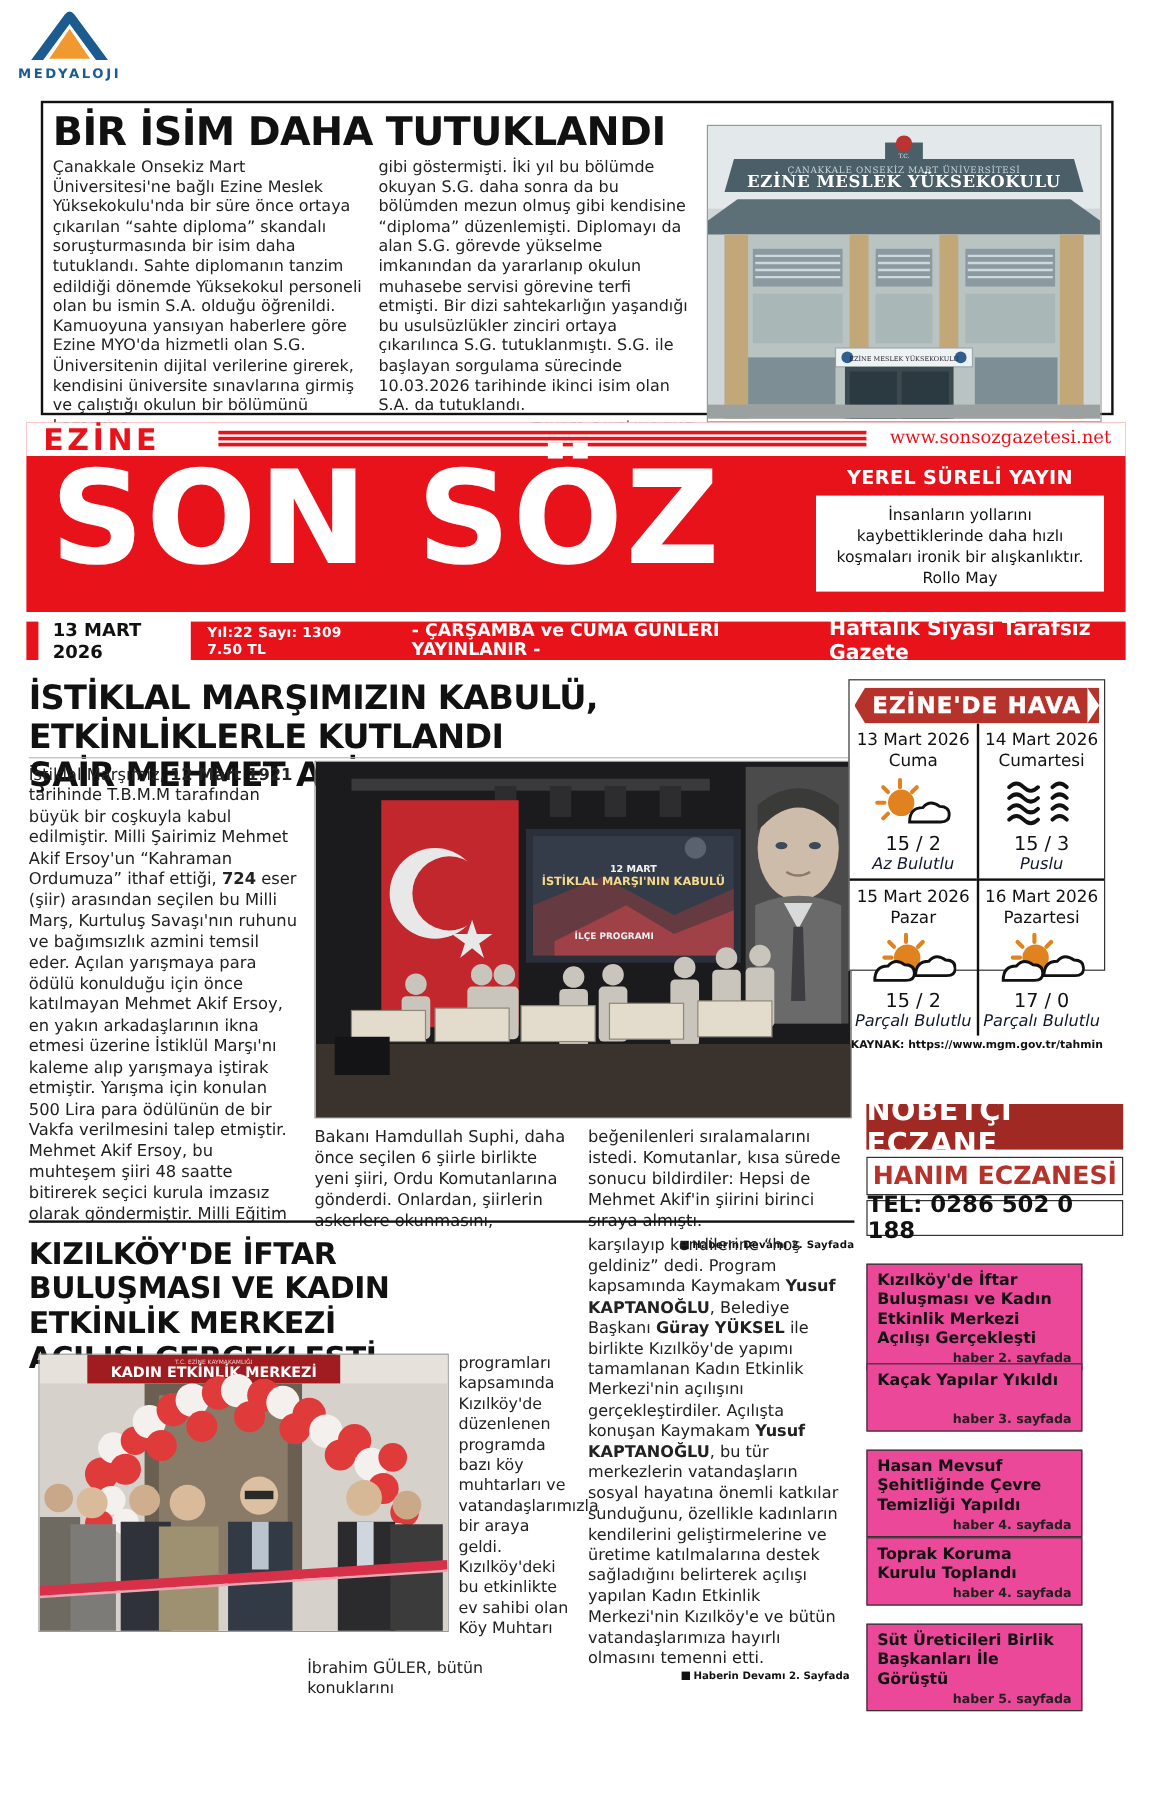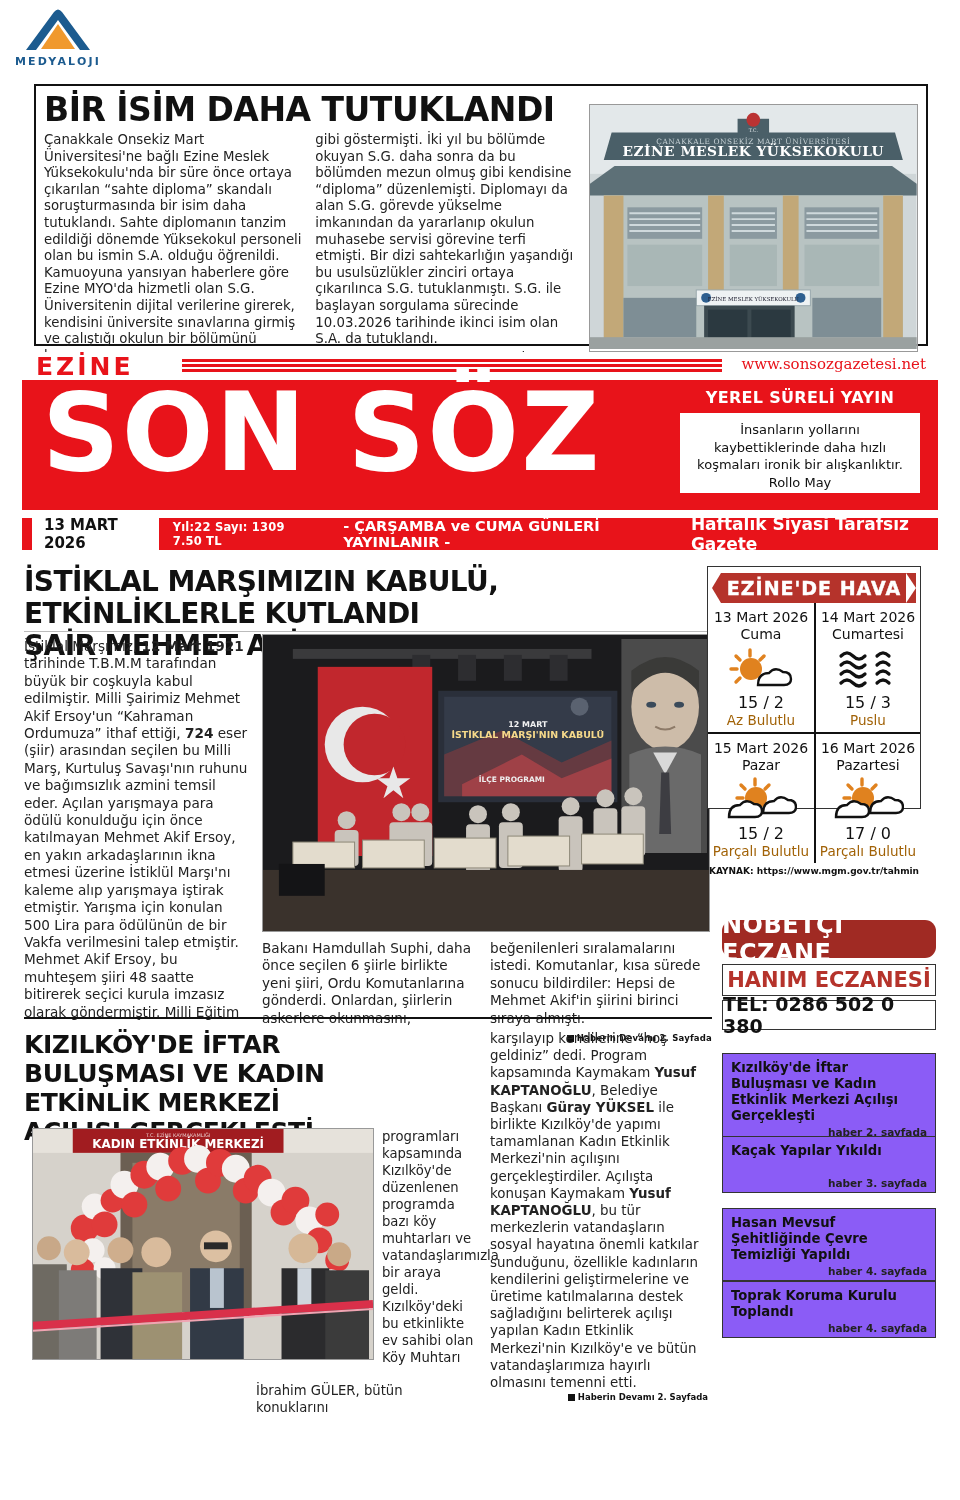--- a/index.html
+++ b/index.html
@@ -137,47 +137,47 @@
     -webkit-text-stroke: 0.4px #fff;
   }
   .wx-grid { display: grid; grid-template-columns: 1fr 1fr; }
   .wx-cell { padding: 6px 2px 4px 2px; text-align: center; position: relative; }
   .wx-cell.right { border-left: 2px solid #111; }
   .wx-cell.bot { border-top: 2px solid #111; }
   .wx-date { font-size: 14px; line-height: 17px; color: #111; }
   .wx-day  { font-size: 14px; line-height: 17px; color: #111; }
   .wx-icon { height: 46px; display:flex; align-items:center; justify-content:center; margin: 2px 0; }
   .wx-temp { font-size: 16px; color: #111; }
-  .wx-desc { font-size: 13.5px; color: #a16207; }
+  .wx-desc { font-size: 13.5px; color: #0f172a; font-style: italic; }
   .wx-src {
     text-align: center; font-size: 9px; font-weight: bold; color: #111;
     padding: 3px 0 2px 0; border-top: 0;
   }
 
   
   .pharm-title {
     position: absolute; left: 722px; top: 920px; width: 214px; height: 38px;
     background: #a02a23; color: #fff; font-weight: bold; font-size: 24px;
-    display: flex; align-items: center; justify-content: center; letter-spacing: 0.5px; border-radius: 11px;
+    display: flex; align-items: center; justify-content: center; letter-spacing: 0.5px;
   }
   .pharm-name {
     position: absolute; left: 722px; top: 964px; width: 214px; height: 32px;
     border: 1px solid #333; color: #b5332b; font-weight: bold; font-size: 21px;
     display: flex; align-items: center; justify-content: center;
   }
   .pharm-tel {
     position: absolute; left: 722px; top: 1000px; width: 214px; height: 30px;
     border: 1px solid #333; color: #111; font-weight: bold; font-size: 19px;
     display: flex; align-items: center; justify-content: center;
   }
 
   
   .side-item {
-    position: absolute; left: 722px; width: 214px;
-    background: #8b5cf6; border: 1px solid #333; padding: 6px 8px 3px 8px;
+    position: absolute; left: 722px; width: 180px;
+    background: #ec4899; border: 1px solid #333; padding: 6px 8px 3px 8px;
   }
   .side-title { font-weight: bold; font-size: 13.2px; line-height: 16px; color: #111; }
   .side-page { text-align: right; font-size: 10.5px; font-weight: bold; color: #222; margin-top: 2px; }
 
   
   .bot-headline {
     position: absolute; left: 24px; top: 1030px; width: 350px;
     font-family: "DejaVu Sans", sans-serif; font-weight: bold;
     font-size: 25px; line-height: 29px; letter-spacing: -0.4px; color: #111;
   }
@@ -508,37 +508,41 @@
         <div class="wx-desc">Parçalı Bulutlu</div>
       </div>
     </div>
     <div class="wx-src">
       <span>KAYNAK</span>: <span>https://www.mgm.gov.tr/tahmin</span>
     </div>
   </div>
 
   <div class="pharm-title">NÖBETÇİ ECZANE</div>
   <div class="pharm-name">HANIM ECZANESİ</div>
-  <div class="pharm-tel">TEL: 0286 502 0 380</div>
+  <div class="pharm-tel">TEL: 0286 502 0 188</div>
 
   <div class="side-item" style="top:1053px;">
     <div class="side-title">Kızılköy'de İftar Buluşması ve Kadın Etkinlik Merkezi Açılışı Gerçekleşti</div>
     <div class="side-page">haber 2. sayfada</div>
   </div>
   <div class="side-item" style="top:1136px;">
     <div class="side-title">Kaçak Yapılar Yıkıldı</div>
     <div class="side-page" style="margin-top:18px;">haber 3. sayfada</div>
   </div>
   <div class="side-item" style="top:1208px;">
     <div class="side-title">Hasan Mevsuf Şehitliğinde Çevre Temizliği Yapıldı</div>
     <div class="side-page">haber 4. sayfada</div>
   </div>
   <div class="side-item" style="top:1281px;">
     <div class="side-title">Toprak Koruma Kurulu Toplandı</div>
     <div class="side-page">haber 4. sayfada</div>
+  </div>
+  <div class="side-item" style="top:1353px;">
+    <div class="side-title">Süt Üreticileri Birlik Başkanları İle Görüştü</div>
+    <div class="side-page">haber 5. sayfada</div>
   </div>
 
   <div class="bot-headline">KIZILKÖY'DE İFTAR BULUŞMASI VE KADIN ETKİNLİK MERKEZİ AÇILIŞI GERÇEKLEŞTİ</div>
 
   <div class="bot-photo">
     <svg class="photo-fill" viewBox="0 0 342 232" preserveAspectRatio="none">
       <rect width="342" height="232" fill="#d6d2cb"></rect>
       <rect x="0" y="0" width="342" height="24" fill="#e6e2db"></rect>
 
       <rect x="40" y="0" width="212" height="24" fill="#a11c20"></rect>

